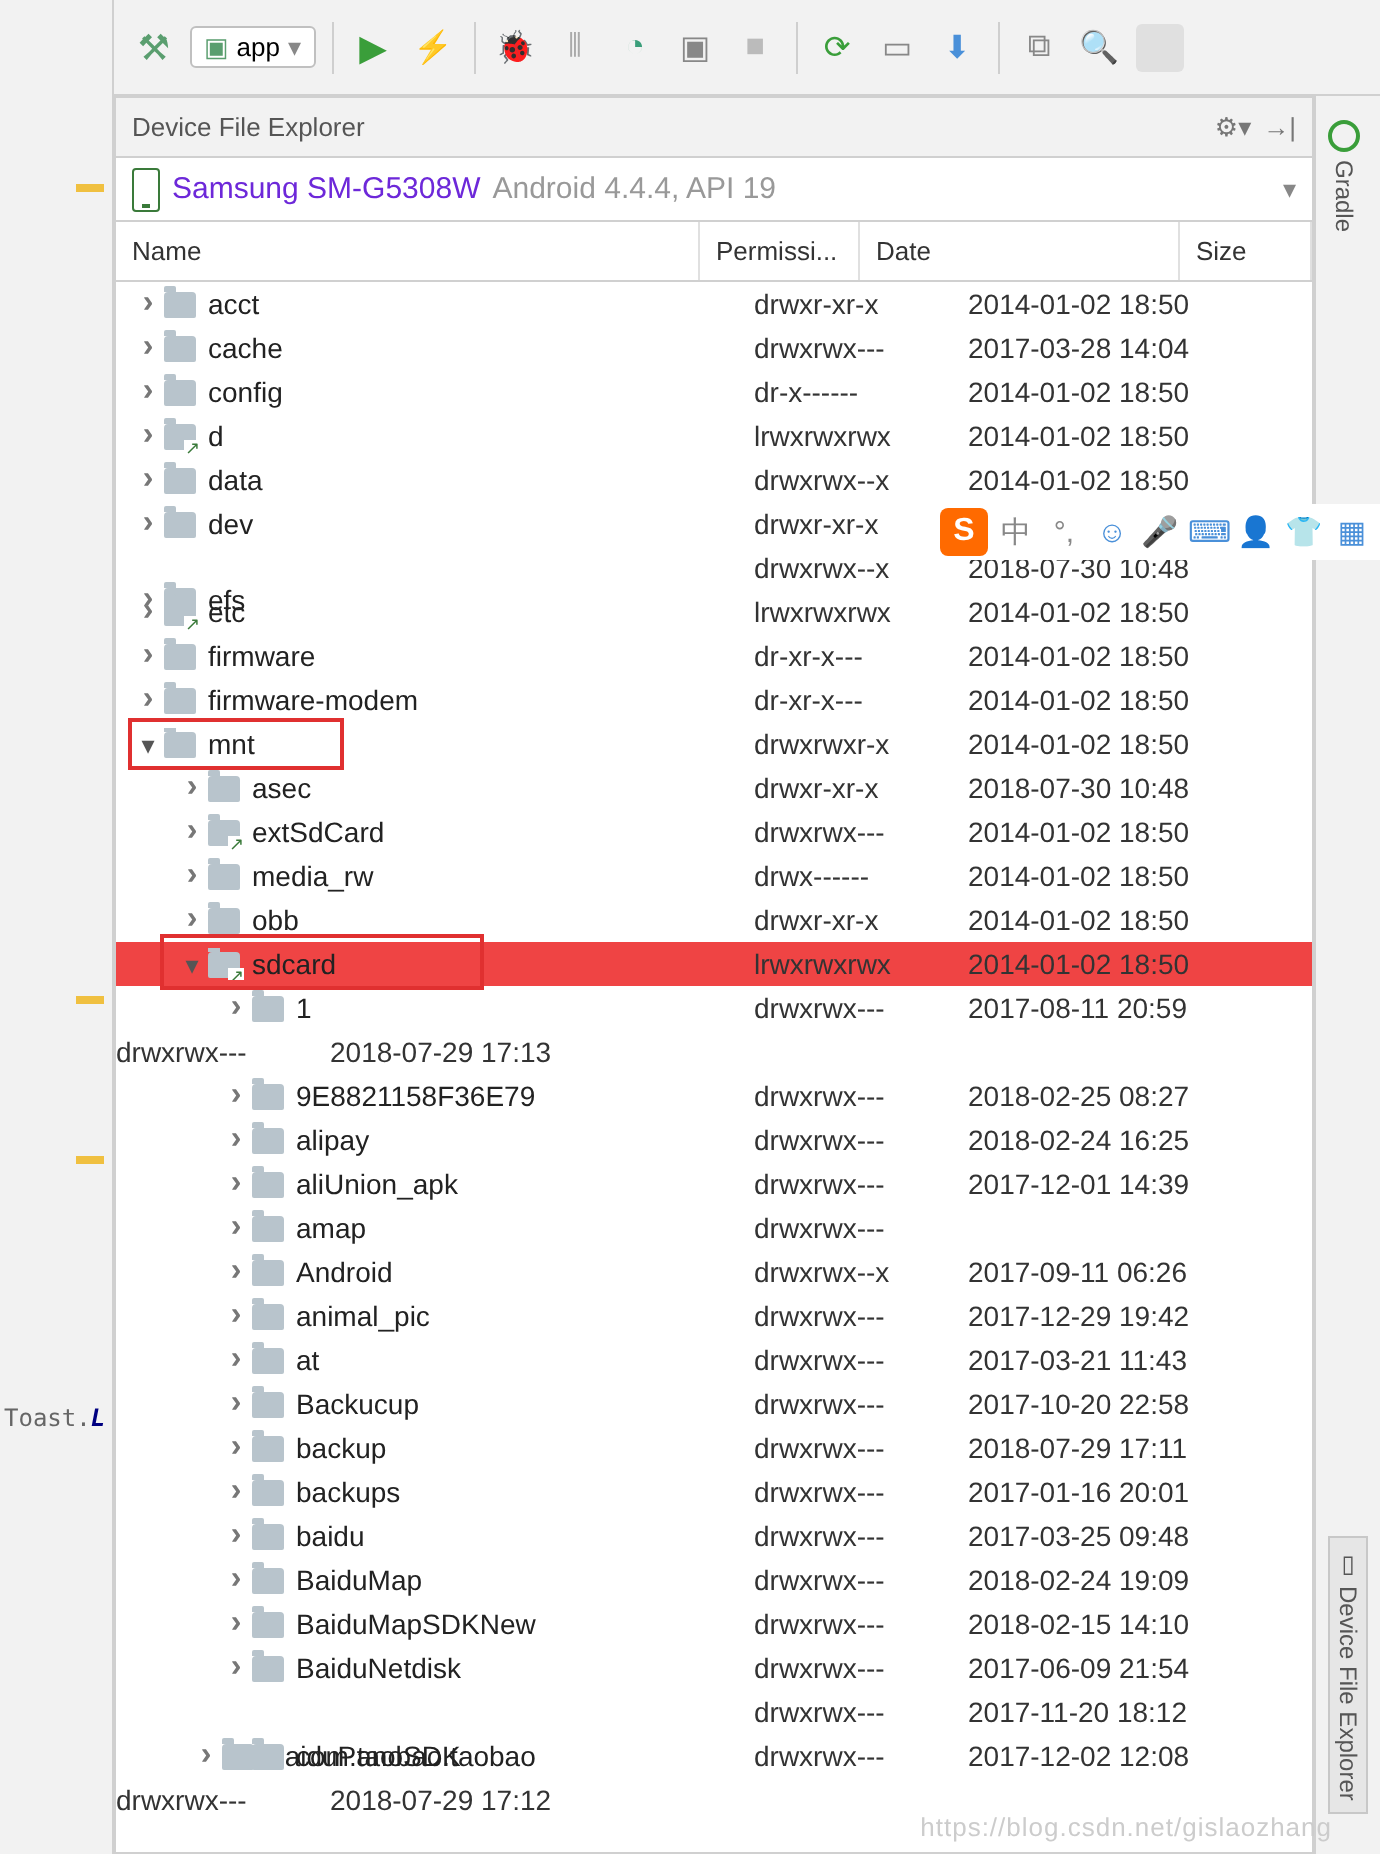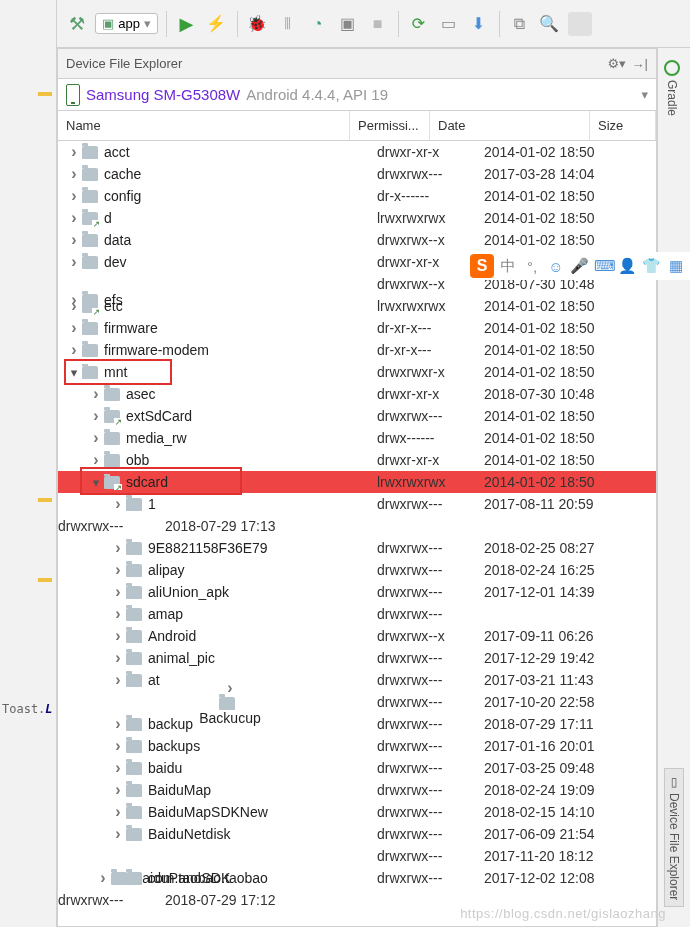--- a/index.html
+++ b/index.html
@@ -365,21 +365,21 @@
         <div class="cell-name" style="padding-left: 52px;">
           <span class="arrow right"></span>
           <span class="folder-icon"></span>
           <span>at</span>
         </div>
         <div class="cell-perm">drwxrwx---</div>
         <div class="cell-date">2017-03-21 11:43</div>
         <div class="cell-size"></div>
       </div>
       <div class="row">
-        <div class="cell-name" style="padding-left: 52px; flex-direction: column;">
+        <div class="cell-name" style="padding-left: 52px;">
           <span class="arrow right"></span>
           <span class="folder-icon"></span>
           <span>Backucup</span>
         </div>
         <div class="cell-perm">drwxrwx---</div>
         <div class="cell-date">2017-10-20 22:58</div>
         <div class="cell-size"></div>
       </div>
       <div class="row">
         <div class="cell-name" style="padding-left: 52px;">

